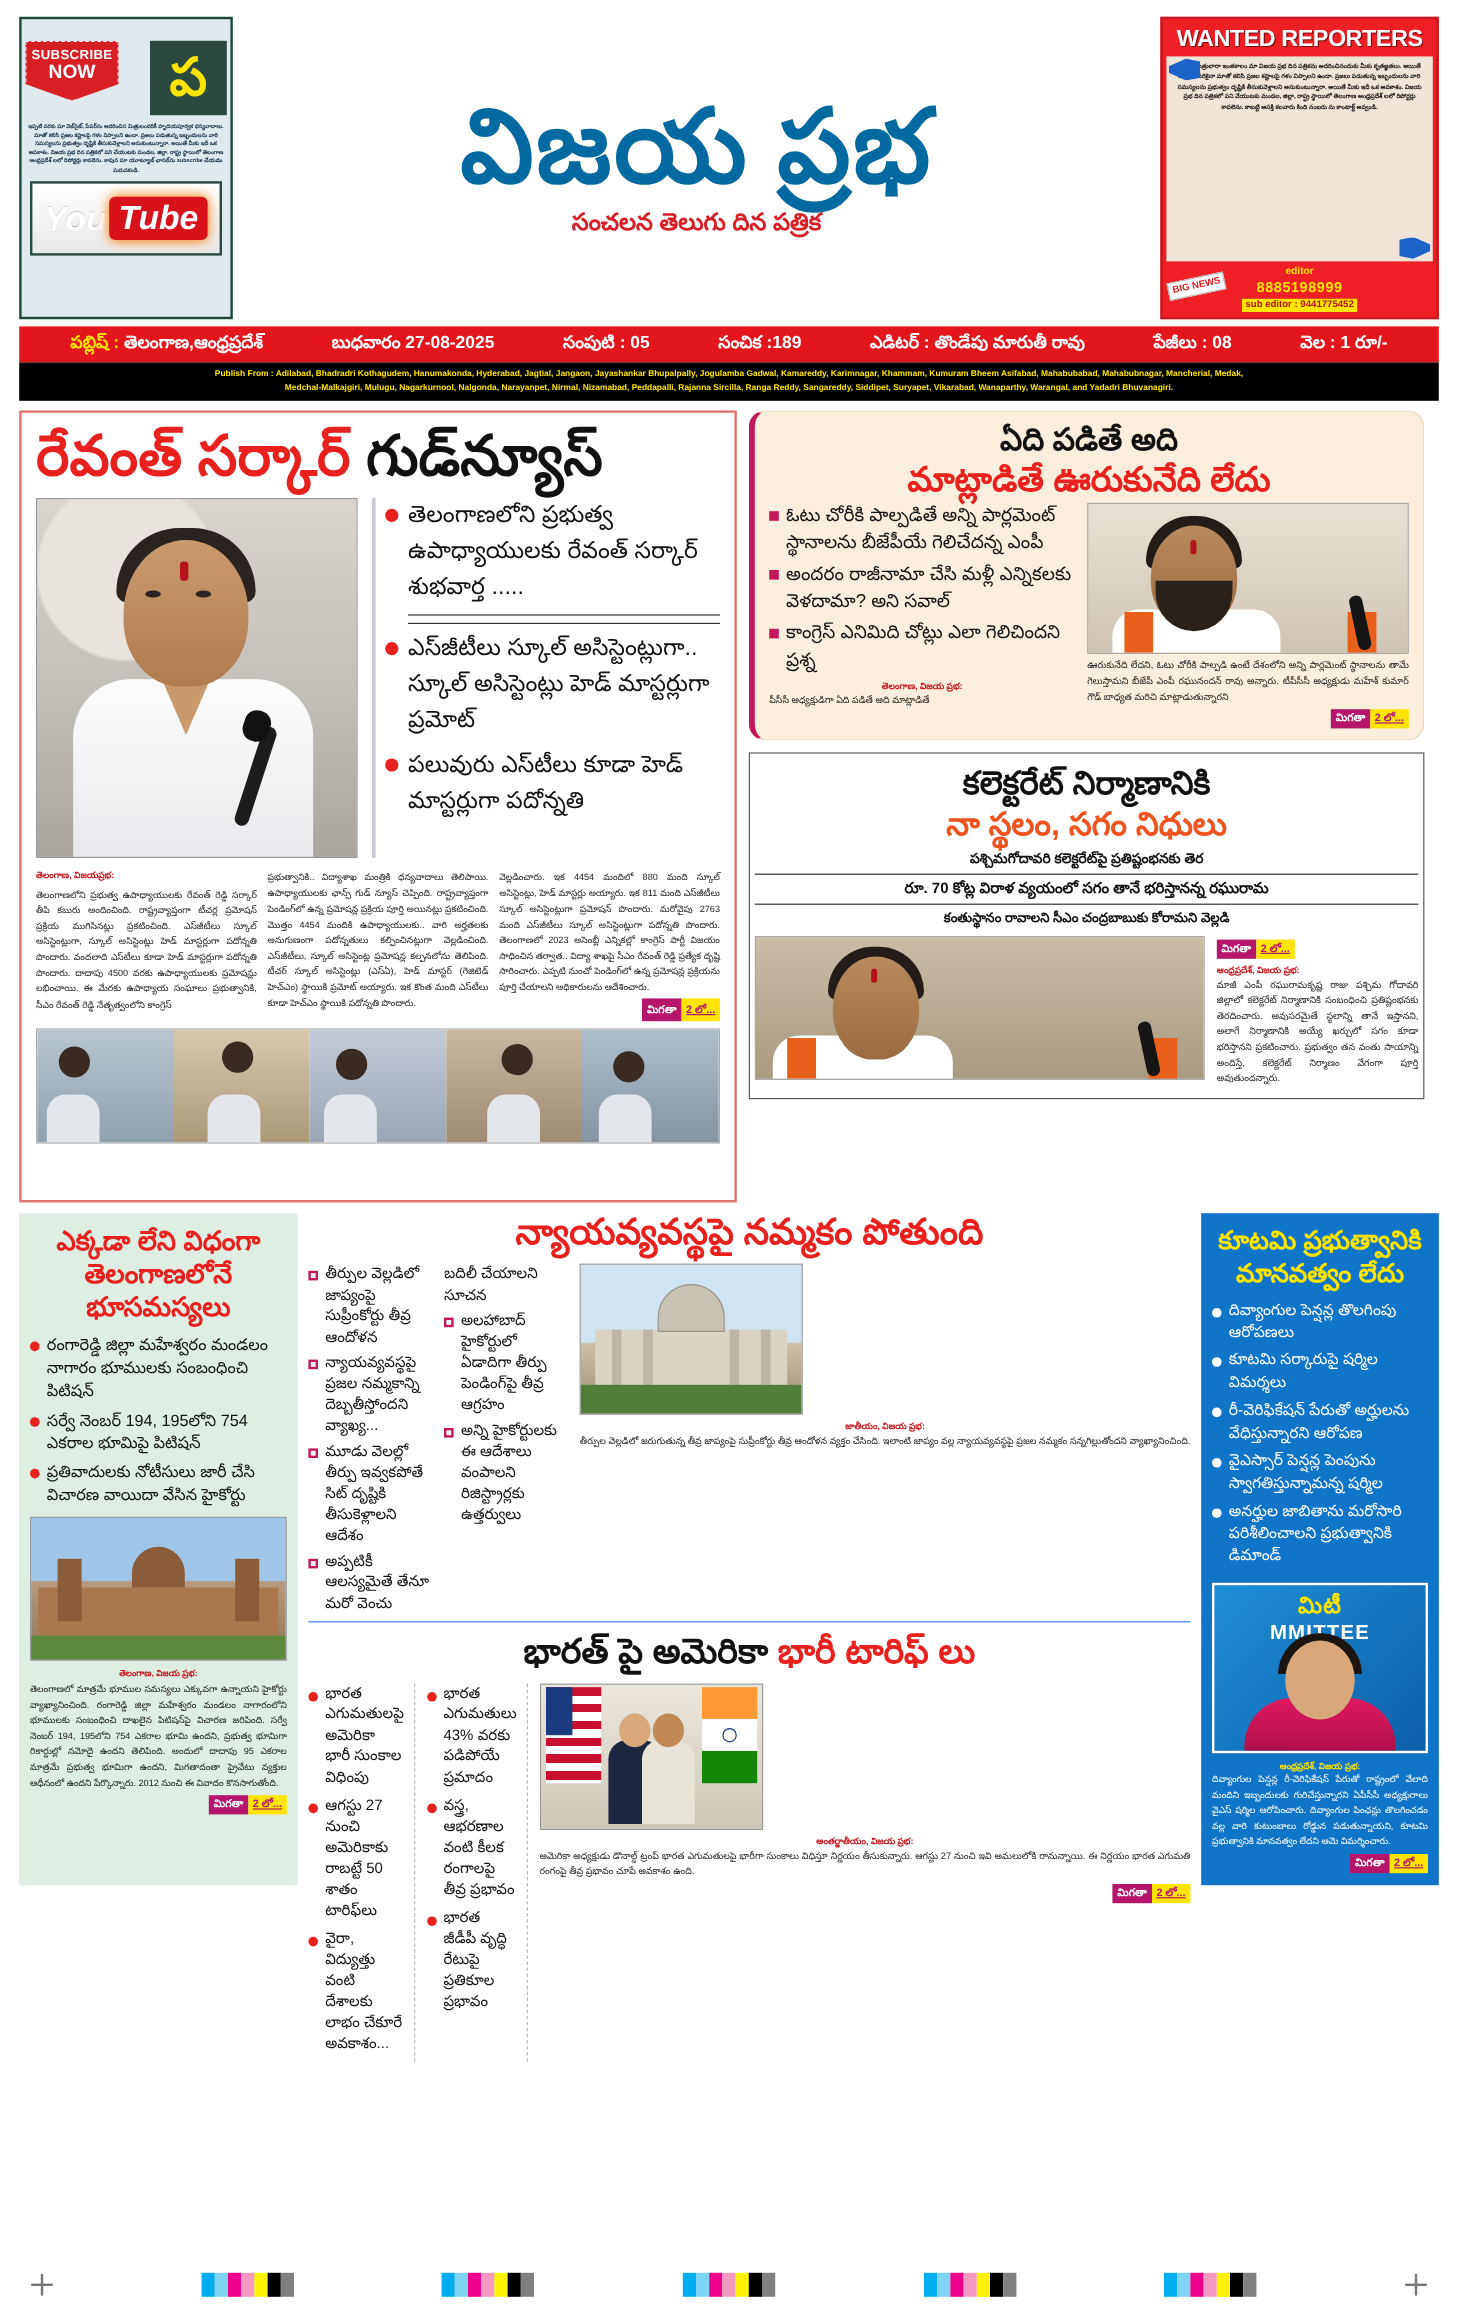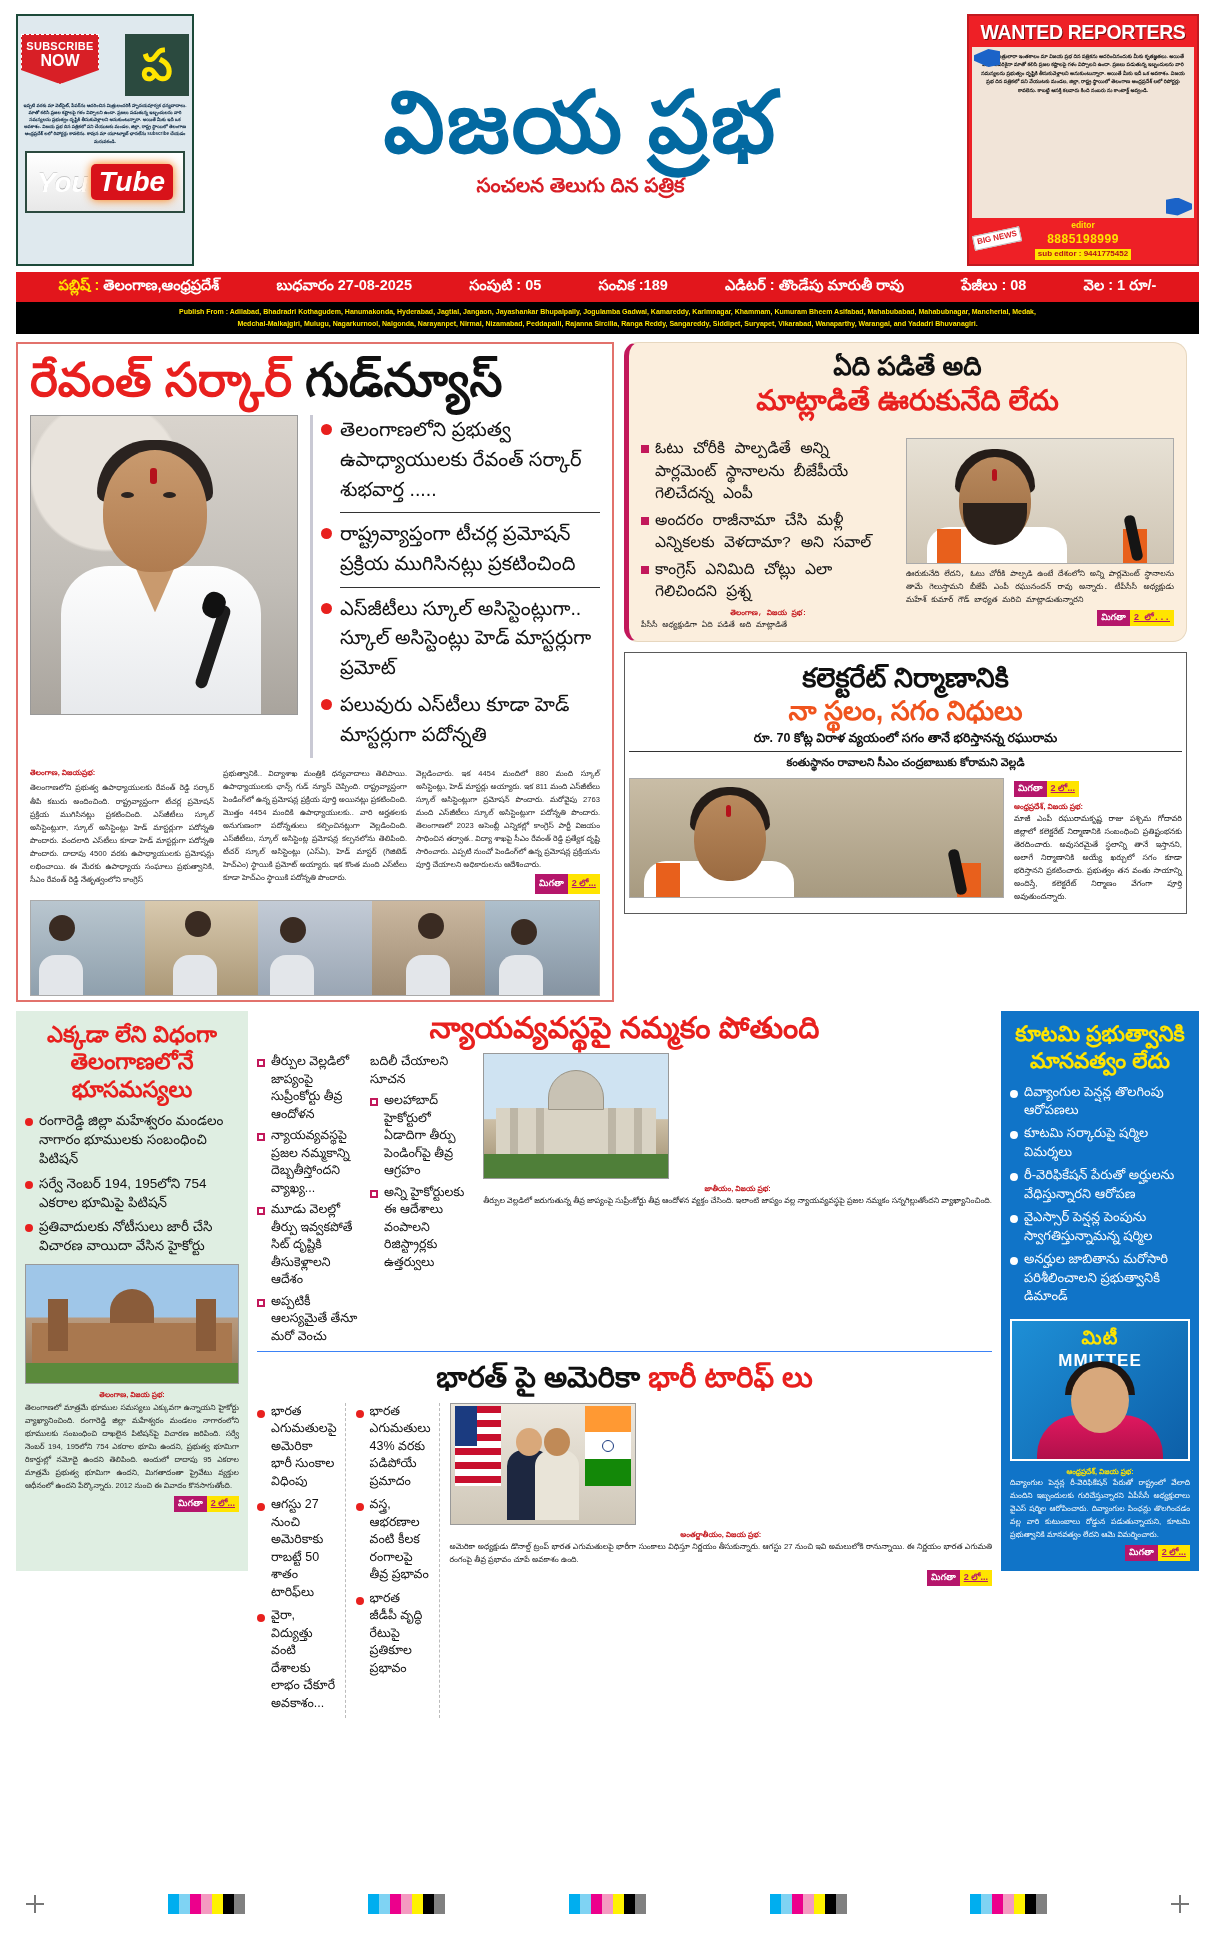--- a/index.html
+++ b/index.html
@@ -140,21 +140,21 @@
   .tag .a { background: #b5166b; color: #fff; padding: 2px 4px; }
   .tag .b { background: #ffe400; color: #b5166b; padding: 2px 4px; text-decoration: underline; }
 
   
   .lead-right { width: 563px; display: flex; flex-direction: column; gap: 10px; }
 
   .box-cream { background: #fbeedd; border-radius: 14px; border: 1px solid #e7d7bf;
     border-left: 5px solid #c2185b; padding: 9px 12px; position: relative; }
   .bc-h1 { text-align: center; font-size: 26px; font-weight: bold; color: #111; line-height:1.15; }
   .bc-h2 { text-align: center; font-size: 28.5px; font-weight: bold; color: #e8201e; line-height:1.15; margin-top:2px; }
-  .bc-body { display: flex; gap: 10px; margin-top: 22px; font-family: Liberation Mono, monospace; }
+  .bc-body { display: flex; gap: 10px; margin-top: 3px; }
   .bc-left { width: 255px; }
   .bp { display: flex; gap: 6px; margin-bottom: 4px; }
   .sq { width: 8px; height: 8px; background: #c2185b; margin-top: 7px; flex: 0 0 auto; }
   .bp-tx { font-size: 15.5px; line-height: 1.45; color: #111; }
   .bc-right { flex: 1; }
   .bc-photo { width: 100%; height: 126px; border: 1px solid #aaa; position: relative; overflow: hidden;
     background: linear-gradient(180deg,#e7e1d5,#cfc5b4); }
   .ph-face { position:absolute; left:52px; top:18px; width:72px; height:86px; border-radius:50% 50% 46% 46%;
     background: linear-gradient(180deg,#b98a5e,#9b6b41); }
   .ph-hair { position:absolute; left:48px; top:10px; width:80px; height:44px; border-radius:44px 44px 8px 8px; background:#241c18; }
@@ -347,24 +347,20 @@
             <span class="lp-eye r"></span>
           <span class="lp-mic"></span>
             <span class="lp-mic2"></span>
         </div>
         <div class="lead-points">
           <div class="lpt">
             <span class="dot"></span>
             <span class="lpt-tx">తెలంగాణలోని ప్రభుత్వ ఉపాధ్యాయులకు రేవంత్ సర్కార్ శుభవార్త .....</span>
           </div>
           <div class="ul-sep"></div>
-          <div class="lpt">
-            <span class="dot"></span>
-            <span class="lpt-tx">రాష్ట్రవ్యాప్తంగా టీచర్ల ప్రమోషన్ ప్రక్రియ ముగిసినట్లు ప్రకటించింది</span>
-          </div>
           <div class="ul-sep"></div>
           <div class="lpt">
             <span class="dot"></span>
             <span class="lpt-tx">ఎస్‌జీటీలు స్కూల్ అసిస్టెంట్లుగా.. స్కూల్ అసిస్టెంట్లు హెడ్ మాస్టర్లుగా ప్రమోట్</span>
           </div>
           <div class="lpt">
             <span class="dot"></span>
             <span class="lpt-tx">పలువురు ఎస్‌టీలు కూడా హెడ్ మాస్టర్లుగా పదోన్నతి</span>
           </div>
         </div>
@@ -451,20 +447,21 @@
                 <span class="b">2 లో...</span>
               </span>
             </div>
           </div>
         </div>
       </div>
 
       <div class="box-white">
         <div class="bw-h1">కలెక్టరేట్ నిర్మాణానికి</div>
         <div class="bw-h2">నా స్థలం, సగం నిధులు</div>
+        <span class="bw-sub1">పశ్చిమగోదావరి కలెక్టరేట్‌పై ప్రతిష్టంభనకు తెర</span>
         <span class="bw-sub2">రూ. 70 కోట్ల విరాళ వ్యయంలో సగం తానే భరిస్తానన్న రఘురామ</span>
         <span class="bw-sub3">కంతుస్థానం రావాలని సీఎం చంద్రబాబుకు కోరామని వెల్లడి</span>
         <div class="bw-body">
           <div class="bw-photo">
             <span class="ph-shawl" style="left:14px;width:150px"></span>
             <span class="ph-sh-l" style="left:26px;background:#e8601c"></span>
             <span class="ph-sh-r" style="right:22px;background:#e8601c"></span>
             <span class="ph-hair" style="left:60px;top:8px"></span>
             <span class="ph-face" style="left:64px;top:16px"></span>
             <span class="ph-tilak2" style="left:96px;top:26px"></span>

